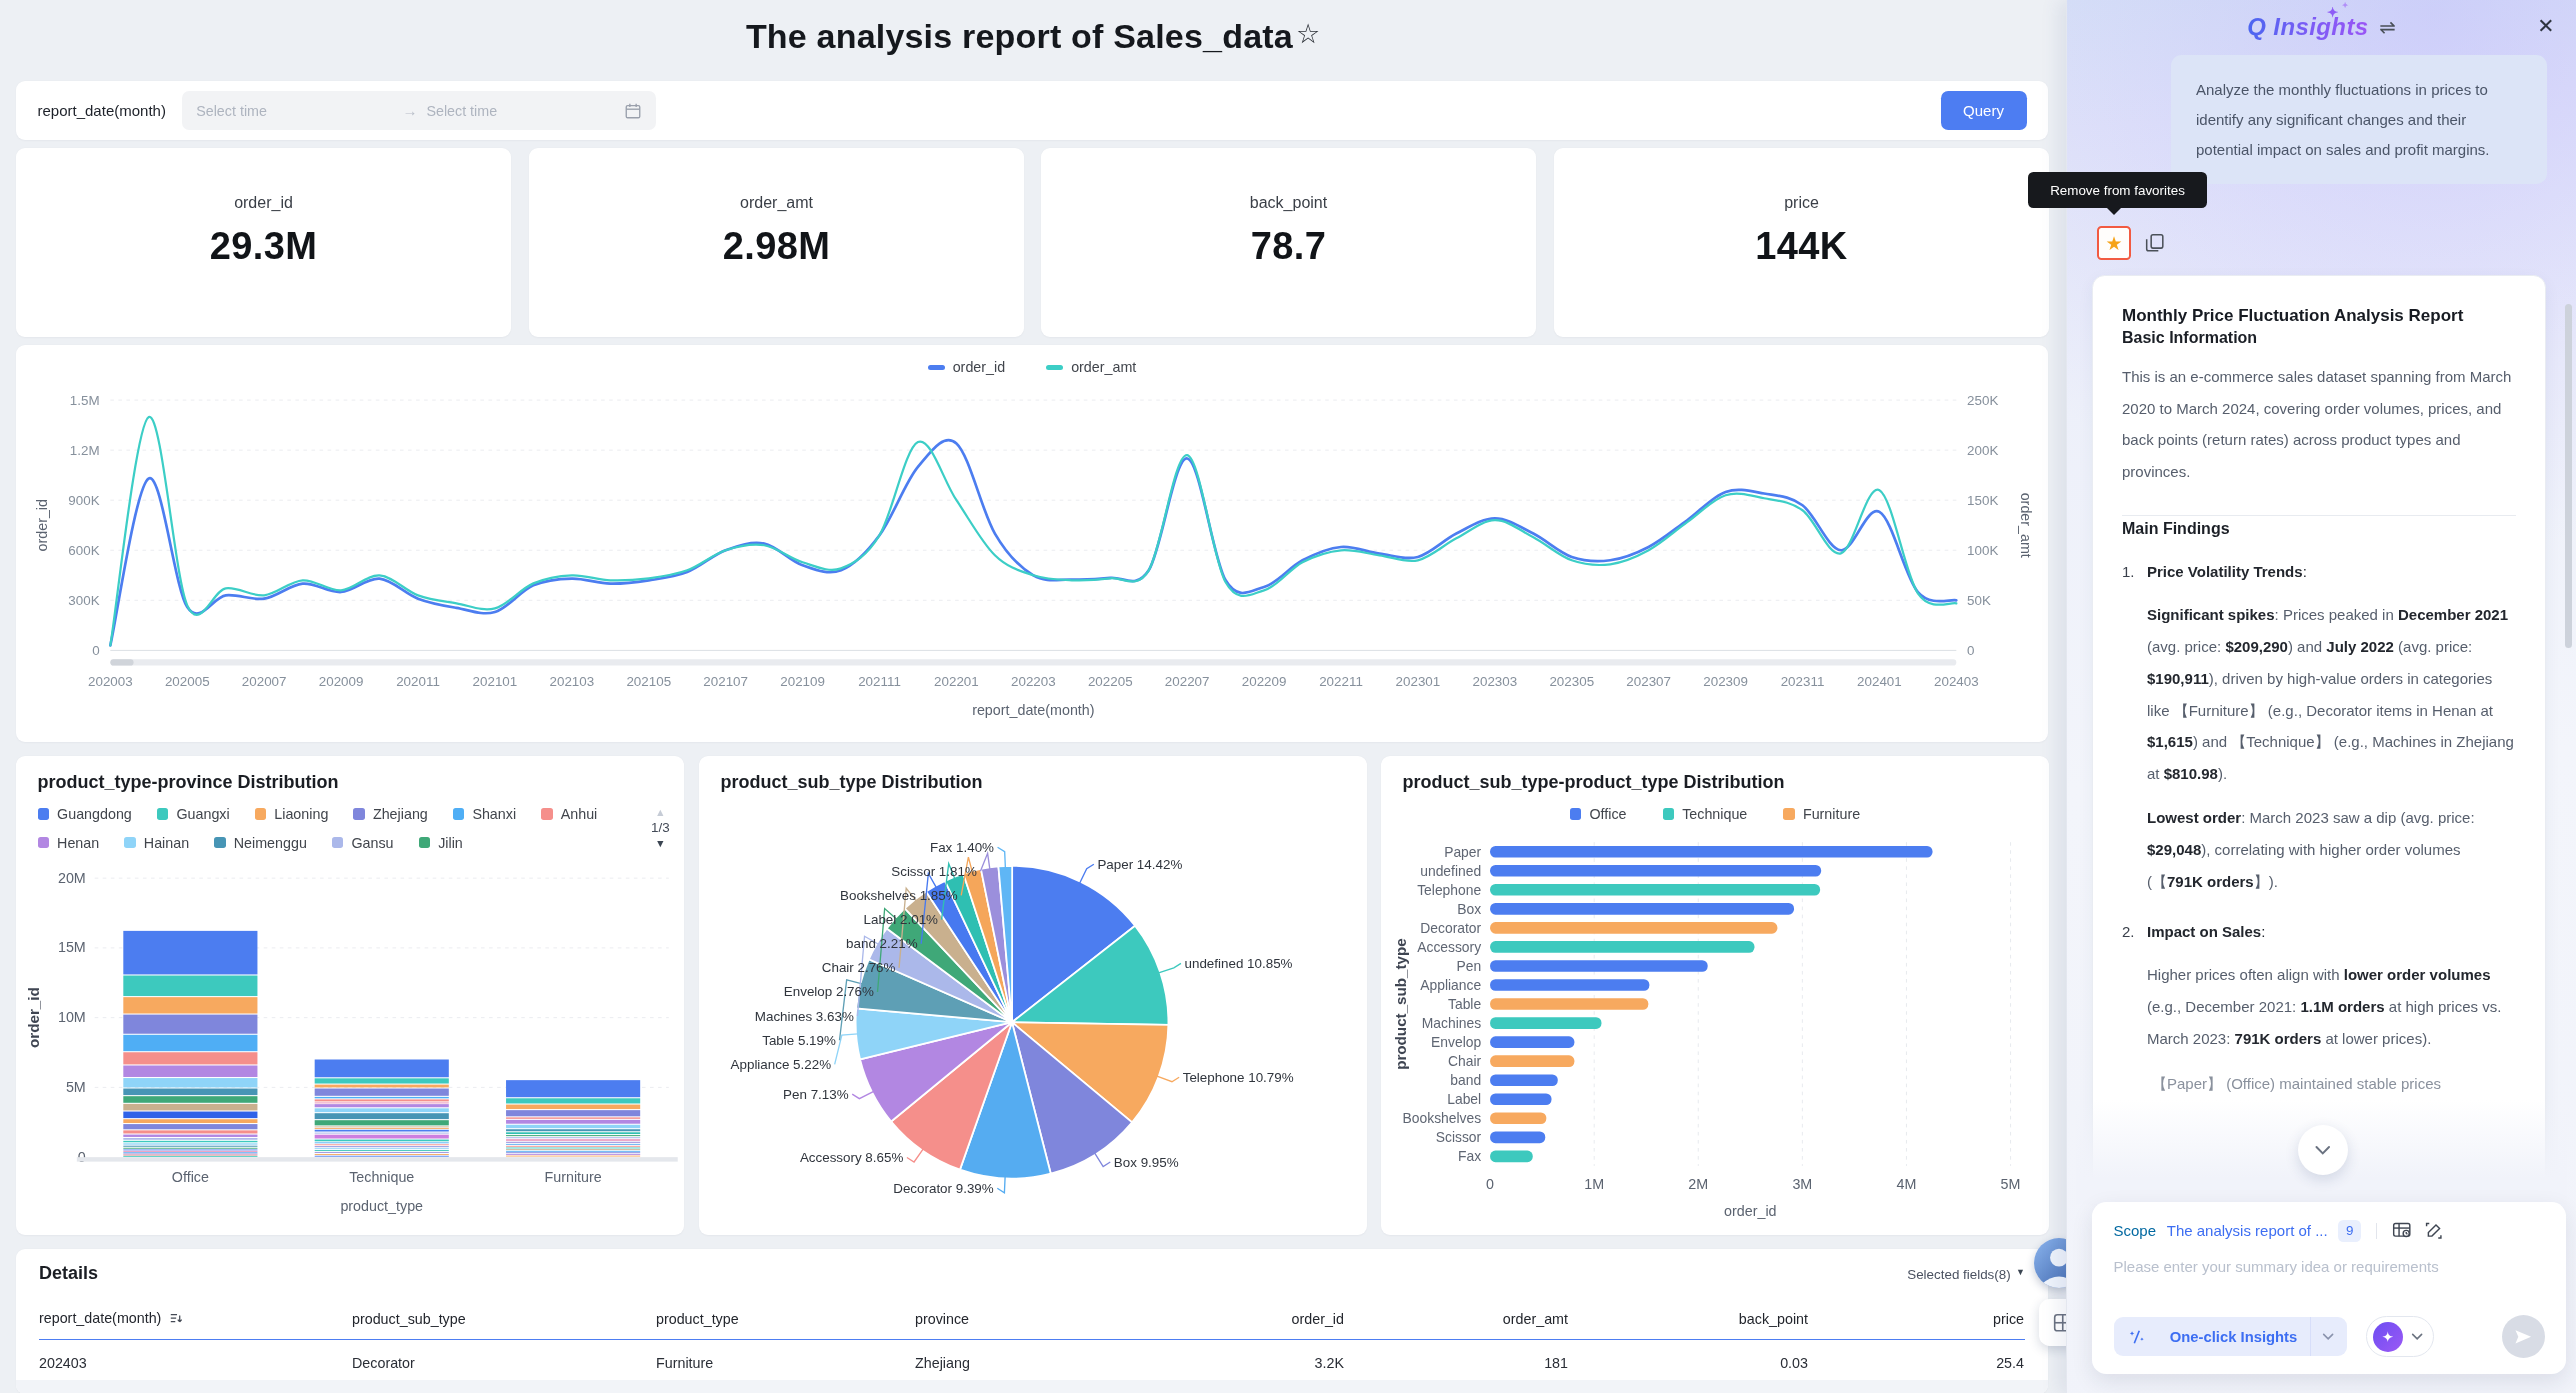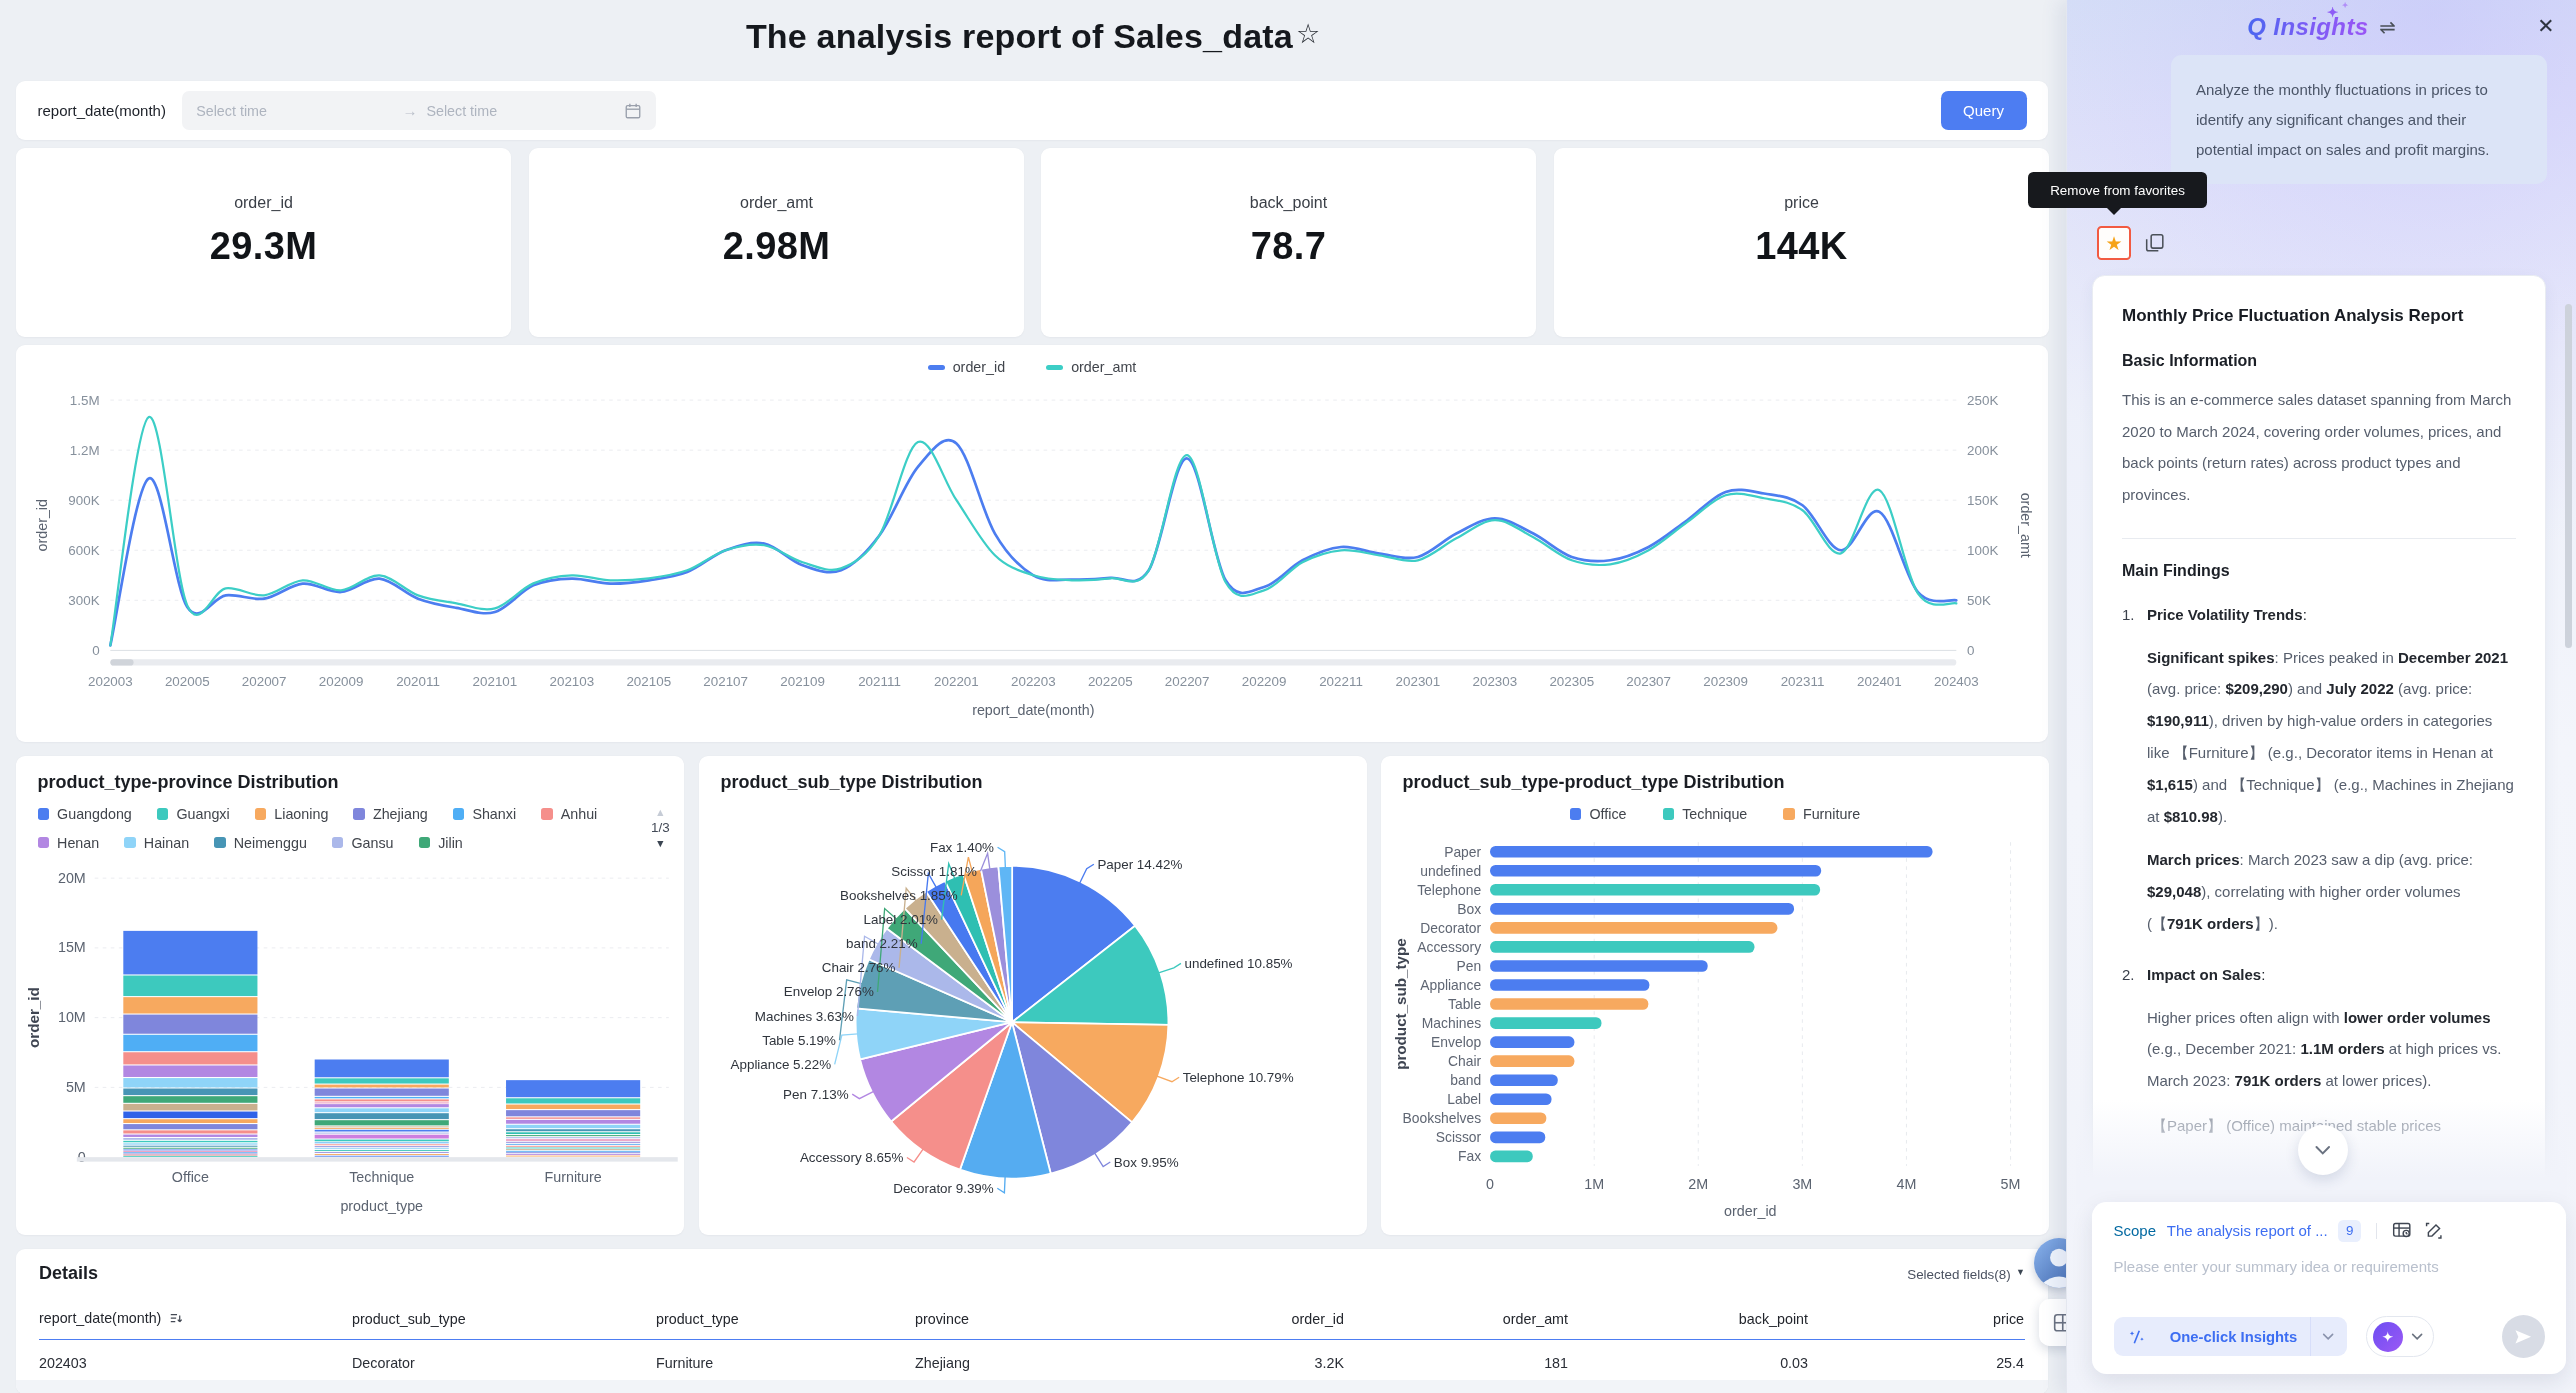--- a/index.html
+++ b/index.html
@@ -76,21 +76,21 @@
   .bubble { position:absolute; left:104px; top:55px; width:376px; background:#dce4f7; border-radius:10.7px; padding:19.7px 25px; font-size:15px; line-height:2.0; color:#4b5568; }
   .msg-actions { position:absolute; left:30px; top:226px; display:flex; align-items:center; gap:12.5px; }
   .star-box { width:34px; height:34px; border:2.2px solid #f25a41; border-radius:4.5px; background:#fffdfb; display:flex; align-items:center; justify-content:center; cursor:pointer; }
   .star-box .st { font-size:19px; color:#F6A318; }
   .copy-btn { cursor:pointer; display:flex; }
   .tooltip { position:absolute; left:-39px; top:172px; width:179px; height:36px; background:#17191d; color:#fff; font-size:13.4px; border-radius:5.4px; display:flex; align-items:center; justify-content:center; z-index:40; }
   .tooltip:after { content:""; position:absolute; left:79px; bottom:-7.2px; border:7.2px solid transparent; border-top-color:#17191d; border-bottom:none; }
 
   .report-card { position:absolute; left:25px; top:275px; width:454px; height:919px; background:#fff; border:0.9px solid #e9ecf2; border-radius:12.5px; box-shadow:0 5.4px 16px rgba(40,60,110,.06); padding:27px 29px; overflow:hidden; }
   .rp-h1 { font-size:17px; font-weight:bold; color:#171b22; line-height:1.5; }
-  .rp-h2 { font-size:16px; font-weight:bold; color:#1b1f26; margin-top:23px; }
+  .rp-h2 { font-size:16px; font-weight:bold; color:#1b1f26; }
   .rp-p  { font-size:15px; color:#565e6c; line-height:2.12; margin-top:14.3px; }
   .rp-hr { border:none; border-top:0.9px solid #e8ebf0; margin:27px 0 3.6px; }
   .rp-li { display:flex; margin-top:19.7px; font-size:15px; line-height:2.0; }
   .rp-li .n { width:25px; color:#3a404b; }
   .rp-sub { margin:12px 0 0 25px; font-size:15px; color:#565e6c; line-height:2.12; }
   .rp-faded { margin:14.3px 0 0 30px; font-size:15px; color:#8a919d; line-height:2.0; }
   .rp-b { font-weight:bold; color:#23272e; }
   .panel-fade { position:absolute; left:9px; right:9px; top:1100px; height:104px; background:linear-gradient(180deg, rgba(241,243,250,0) 0%, #f1f3fa 75%); pointer-events:none; }
   .scroll-more { position:absolute; left:231px; top:1125px; width:50px; height:50px; border-radius:50%; background:#fff; box-shadow:0 4.5px 14.3px rgba(40,60,110,.16); border:none; display:flex; align-items:center; justify-content:center; cursor:pointer; z-index:5; }
 
@@ -572,21 +572,21 @@
       <div class="rp-h1">Monthly Price Fluctuation Analysis Report</div>
       <div class="rp-h2">Basic Information</div>
       <div class="rp-p"><span>This is an e-commerce sales dataset spanning from March 2020 to March 2024, covering order volumes, prices, and back points (return rates) across product types and provinces.</span></div>
       <hr class="rp-hr">
       <div class="rp-h2">Main Findings</div>
       <div class="rp-li">
         <span class="n">1.</span>
         <span><span class="rp-b">Price Volatility Trends</span><span>:</span></span>
       </div>
       <div class="rp-sub"><span class="rp-b">Significant spikes</span><span>: Prices peaked in </span><span class="rp-b">December 2021</span><span> (avg. price: </span><span class="rp-b">$209,290</span><span>) and </span><span class="rp-b">July 2022</span><span> (avg. price: </span><span class="rp-b">$190,911</span><span>), driven by high-value orders in categories like 【Furniture】 (e.g., Decorator items in Henan at </span><span class="rp-b">$1,615</span><span>) and 【Technique】 (e.g., Machines in Zhejiang at </span><span class="rp-b">$810.98</span><span>).</span></div>
-      <div class="rp-sub"><span class="rp-b">March prices</span><span>: March 2023 saw a dip (avg. price: </span><span class="rp-b">$29,048</span><span>), correlating with higher order volumes (【</span><span class="rp-b">791K orders</span><span>】).</span></div>
+      <div class="rp-sub"><span class="rp-b">Lowest order</span><span>: March 2023 saw a dip (avg. price: </span><span class="rp-b">$29,048</span><span>), correlating with higher order volumes (【</span><span class="rp-b">791K orders</span><span>】).</span></div>
       <div class="rp-li">
         <span class="n">2.</span>
         <span><span class="rp-b">Impact on Sales</span><span>:</span></span>
       </div>
       <div class="rp-sub"><span>Higher prices often align with </span><span class="rp-b">lower order volumes</span><span> (e.g., December 2021: </span><span class="rp-b">1.1M orders</span><span> at high prices vs. March 2023: </span><span class="rp-b">791K orders</span><span> at lower prices).</span></div>
       <div class="rp-faded"><span>【Paper】 (Office) maintained stable prices</span></div>
     </div>
   <div class="panel-fade"></div>
   <button class="scroll-more">
     <svg width="21.5" height="21.5" viewBox="0 0 24 24" fill="none" stroke="#6a7280" stroke-width="2.2" stroke-linecap="round">

